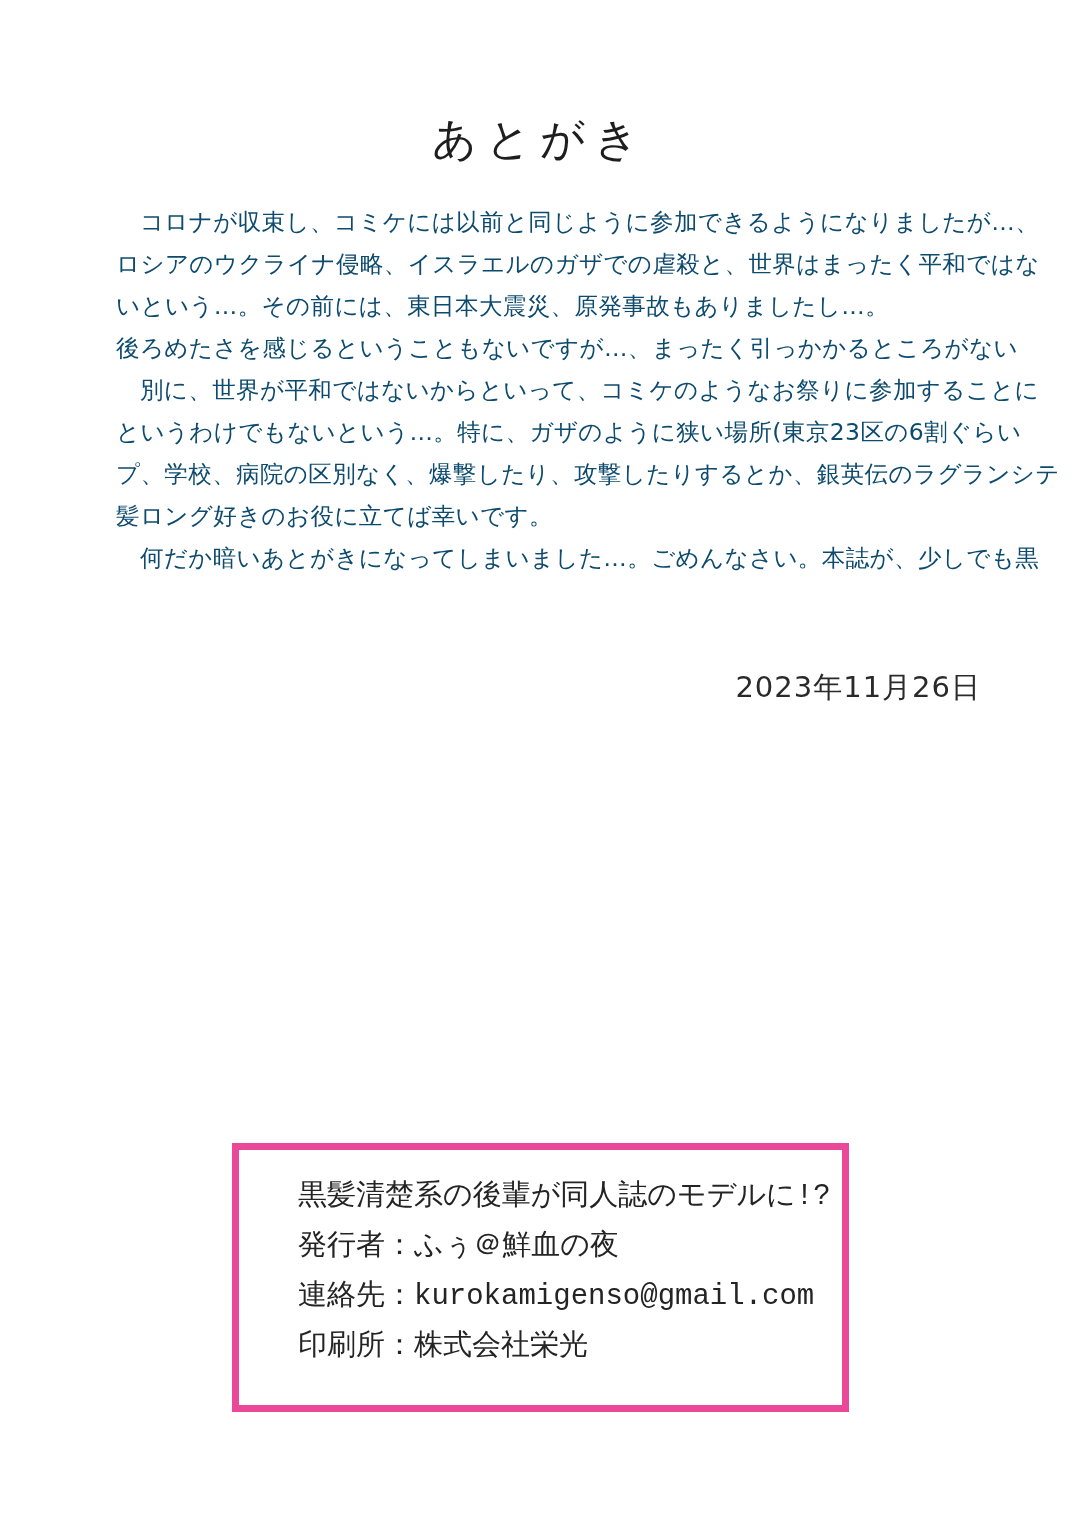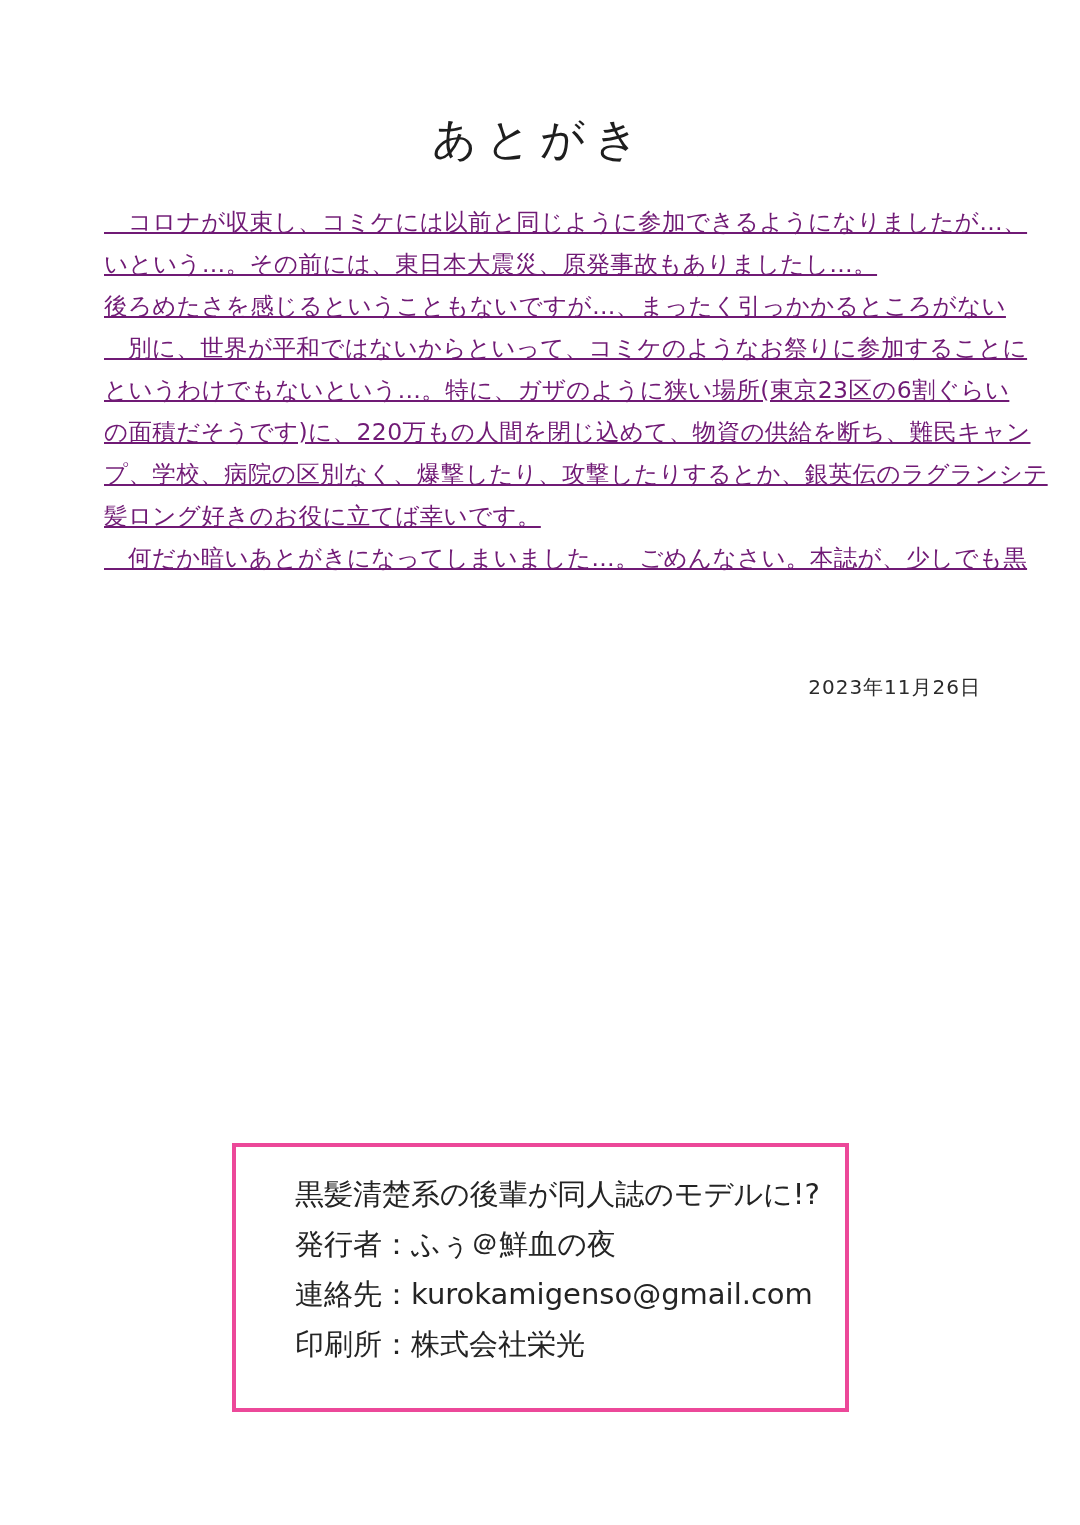--- a/index.html
+++ b/index.html
@@ -19,70 +19,70 @@
     width: 100%;
     text-align: center;
     font-size: 44px;
     font-weight: 400;
     letter-spacing: 9px;
     color: #1e1e1e;
     white-space: nowrap;
   }
   .body-text {
     position: absolute;
-    left: 104px;
+    left: 116px;
     top: 201px;
     width: 880px;
     font-size: 23.5px;
     line-height: 42px;
     letter-spacing: 0.4px;
-    color: #701a75;
-    text-decoration: underline;
+    color: #0c4a6e;
   }
   .body-line { white-space: nowrap; }
   .date-line {
     position: absolute;
     top: 666px;
     right: 99px;
-    font-size: 20px;
+    font-size: 29px;
     line-height: 42px;
     letter-spacing: 1px;
     color: #2a2a2a;
     text-align: right;
   }
   .colophon {
     position: absolute;
     left: 232px;
     top: 1143px;
     width: 617px;
     height: 269px;
     box-sizing: border-box;
-    border: 4px solid #ec4899;
+    border: 7px solid #ec4899;
     background: #ffffff;
     padding: 22px 10px 0 59px;
     font-size: 29px;
     line-height: 50px;
     color: #242424;
+    font-family: Liberation Mono, monospace;
   }
   .colophon-line { white-space: nowrap; }
 </style>
 </head>
 <body>
 
 <div class="page">
 
   <div class="title">あとがき</div>
 
   <div class="body-text">
     <div class="body-line">　コロナが収束し、コミケには以前と同じように参加できるようになりましたが…、</div>
+    <div class="body-line">ロシアのウクライナ侵略、イスラエルのガザでの虐殺と、世界はまったく平和ではな</div>
     <div class="body-line">いという…。その前には、東日本大震災、原発事故もありましたし…。</div>
     <div class="body-line">後ろめたさを感じるということもないですが…、まったく引っかかるところがない</div>
     <div class="body-line">　別に、世界が平和ではないからといって、コミケのようなお祭りに参加することに</div>
     <div class="body-line">というわけでもないという…。特に、ガザのように狭い場所(東京23区の6割ぐらい</div>
-    <div class="body-line">の面積だそうです)に、220万もの人間を閉じ込めて、物資の供給を断ち、難民キャン</div>
     <div class="body-line">プ、学校、病院の区別なく、爆撃したり、攻撃したりするとか、銀英伝のラグランシテ</div>
     <div class="body-line">髪ロング好きのお役に立てば幸いです。</div>
     <div class="body-line">　何だか暗いあとがきになってしまいました…。ごめんなさい。本誌が、少しでも黒</div>
   </div>
 
   <div class="date-line">2023年11月26日</div>
 
   <div class="colophon">
     <div class="colophon-line">黒髪清楚系の後輩が同人誌のモデルに!?</div>
     <div class="colophon-line">

